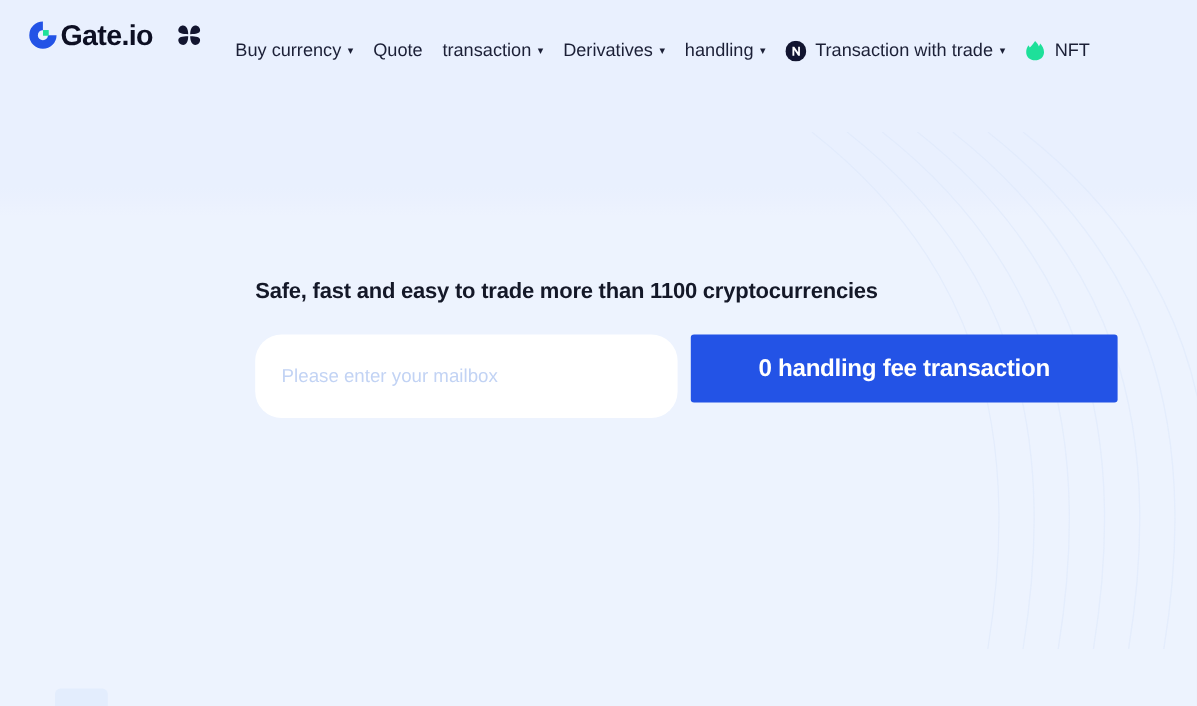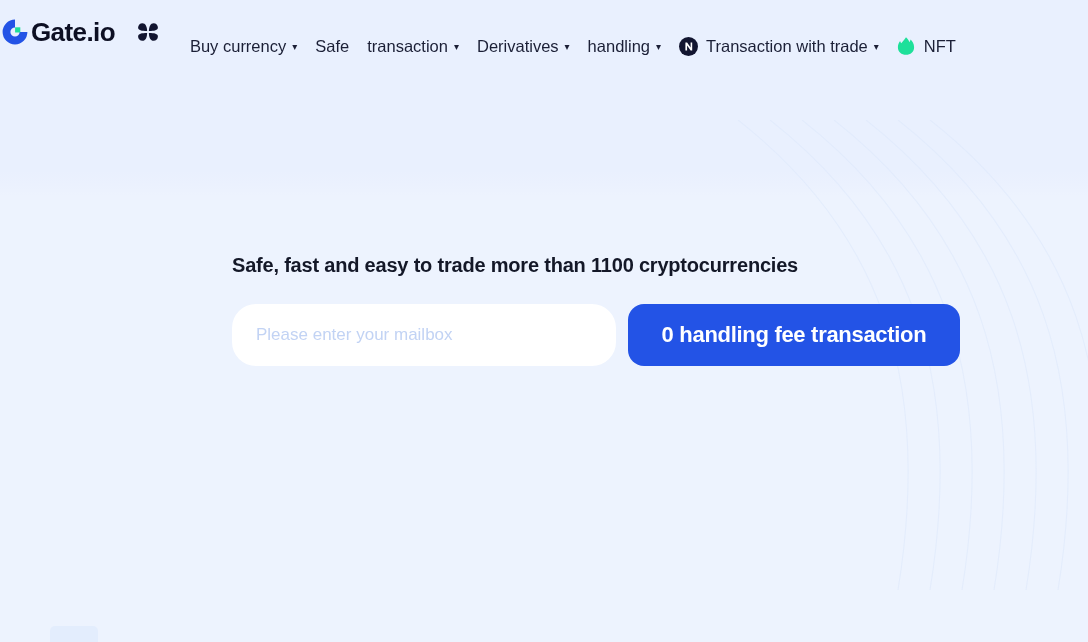--- a/index.html
+++ b/index.html
@@ -64,21 +64,21 @@
     z-index: 1;
   }
 
   
   .navbar {
     position: relative;
     z-index: 5;
     height: 64px;
     display: flex;
     align-items: center;
-    padding: 0 0 0 0;
+    padding: 0 0 0 24px;
     gap: 0;
     white-space: nowrap;
   }
 
   .brand {
     display: flex;
     align-items: center;
     gap: 1px;
     margin-right: 20px;
     cursor: pointer;
@@ -177,39 +177,39 @@
   }
 
   .form-row {
     margin-top: 27px;
     display: flex;
     align-items: stretch;
     gap: 12px;
   }
   .mail-input {
     width: 384px;
-    height: 62px;
+    height: 76px;
     border: none;
     outline: none;
     border-radius: 24px;
     background: #ffffff;
     padding: 0 24px;
     font-family: "Liberation Sans", sans-serif;
     font-size: 17px;
     color: #2b3044;
   }
   .mail-input::placeholder {
     color: #c2d3f4;
     font-size: 17px;
   }
   .cta-button {
-    width: 332px;
+    width: 388px;
     height: 62px;
     border: none;
-    border-radius: 16px;
+    border-radius: 3px;
     background: #2353e6;
     color: #ffffff;
     font-family: "Liberation Sans", sans-serif;
     font-size: 22px;
     font-weight: 700;
     letter-spacing: -0.3px;
     cursor: pointer;
   }
 
   .register-note {
@@ -264,21 +264,21 @@
       <path d="M13.9 13.9 C13.9 18.4 15.6 21.8 18.5 21.8 C21.1 21.8 22.9 19.8 22.9 17.4 C22.9 14.6 19.4 13.9 13.9 13.9 Z" fill="#121530"></path>
     </svg>
   </span>
 
   <div class="nav-item">
     <span>Buy currency</span>
     <span class="caret">▾</span>
   </div>
 
   <div class="nav-item">
-    <span>Safe</span>
+    <span>Quote</span>
   </div>
 
   <div class="nav-item">
     <span>transaction</span>
     <span class="caret">▾</span>
   </div>
 
   <div class="nav-item">
     <span>Derivatives</span>
     <span class="caret">▾</span>

